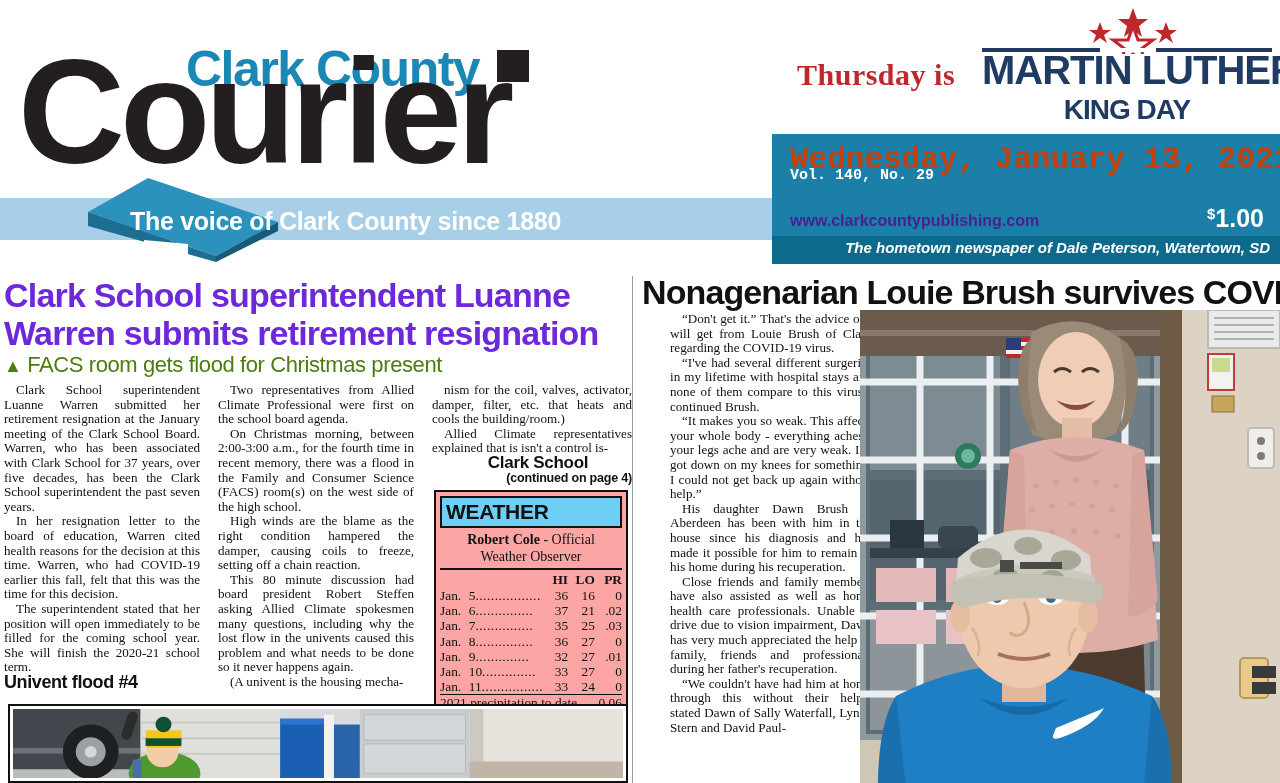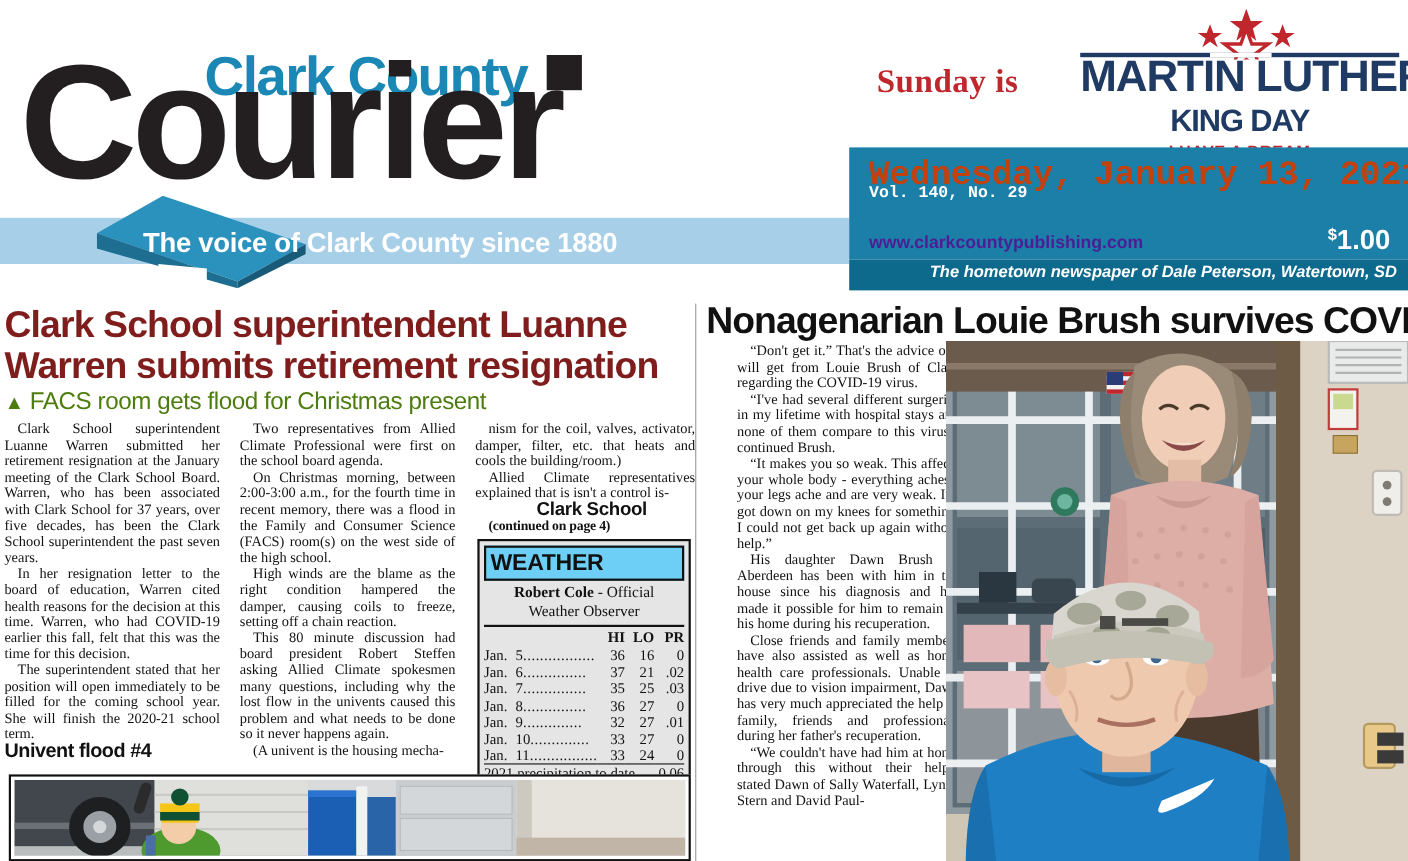--- a/index.html
+++ b/index.html
@@ -259,21 +259,21 @@
   }
 
   .hl-main {
     position: absolute;
     left: 4px; top: 8px;
     width: 624px;
     font-family: "Liberation Sans", sans-serif;
     font-weight: bold;
     font-size: 34px;
     line-height: 38px;
-    color: #7f1d1d;
+    color: #6d28d9;
     letter-spacing: -0.8px;
   }
   .hl-sub {
     position: absolute;
     left: 4px; top: 84px;
     width: 624px;
     font-family: "Liberation Sans", sans-serif;
     font-size: 22px;
     line-height: 26px;
     color: #4d7c0f;
@@ -307,45 +307,45 @@
   .jump-title {
     font-family: "Liberation Sans", sans-serif;
     font-weight: bold;
     font-size: 17px;
     text-align: center;
     text-indent: 0;
     margin-top: 2px;
     letter-spacing: -0.3px;
   }
   .jump-sub {
-    font-family: Liberation Serif, serif;
+    font-family: Liberation Sans, sans-serif;
     font-weight: bold;
     font-size: 12.5px;
-    text-align: left;
+    text-align: right;
     text-indent: 0;
     letter-spacing: -0.2px;
   }
 
   .subhead {
     position: absolute;
     left: 4px; top: 404px;
     font-family: "Liberation Sans", sans-serif;
     font-weight: bold;
     font-size: 18px;
     color: #111;
     letter-spacing: -0.4px;
   }
 
   
   .weather-box {
     position: absolute;
     left: 434px; top: 222px;
     width: 194px;
     border: 2px solid #111;
-    background: #e5e5e5;
+    background: #fca5a5;
     box-sizing: border-box;
     padding: 4px;
   }
   .weather-title {
     background: #6dcff6;
     border: 2px solid #111;
     font-family: "Liberation Sans", sans-serif;
     font-weight: bold;
     font-size: 21px;
     line-height: 26px;
@@ -470,21 +470,21 @@
     </div>
 
     <div class="clark-county">Clark County</div>
     <div class="mast-square"></div>
     <div class="courier">Courier</div>
     <div class="tagline">The voice of Clark County since 1880</div>
   </div>
 
   <div class="mast-right">
     <div class="monday-is">
-      <span>Sunday is</span>
+      <span>Thursday is</span>
     </div>
 
     <div class="mlk-block">
       <div class="mlk-stars">
         <svg width="110" height="48" viewBox="0 0 110 48">
           <polygon points="22,16 25,24 33,24 26,29 29,37 22,32 15,37 18,29 11,24 19,24" fill="#c0272d"></polygon>
           <polygon points="55,2 59,13 70,13 61,20 64,31 55,24 46,31 49,20 40,13 51,13" fill="#c0272d"></polygon>
           <polygon points="88,16 91,24 99,24 92,29 95,37 88,32 81,37 84,29 77,24 85,24" fill="#c0272d"></polygon>
           <polygon points="55,20 60,34 75,34 63,43 68,57 55,48 42,57 47,43 35,34 50,34" fill="none" stroke="#c0272d" stroke-width="3"></polygon>
         </svg>

